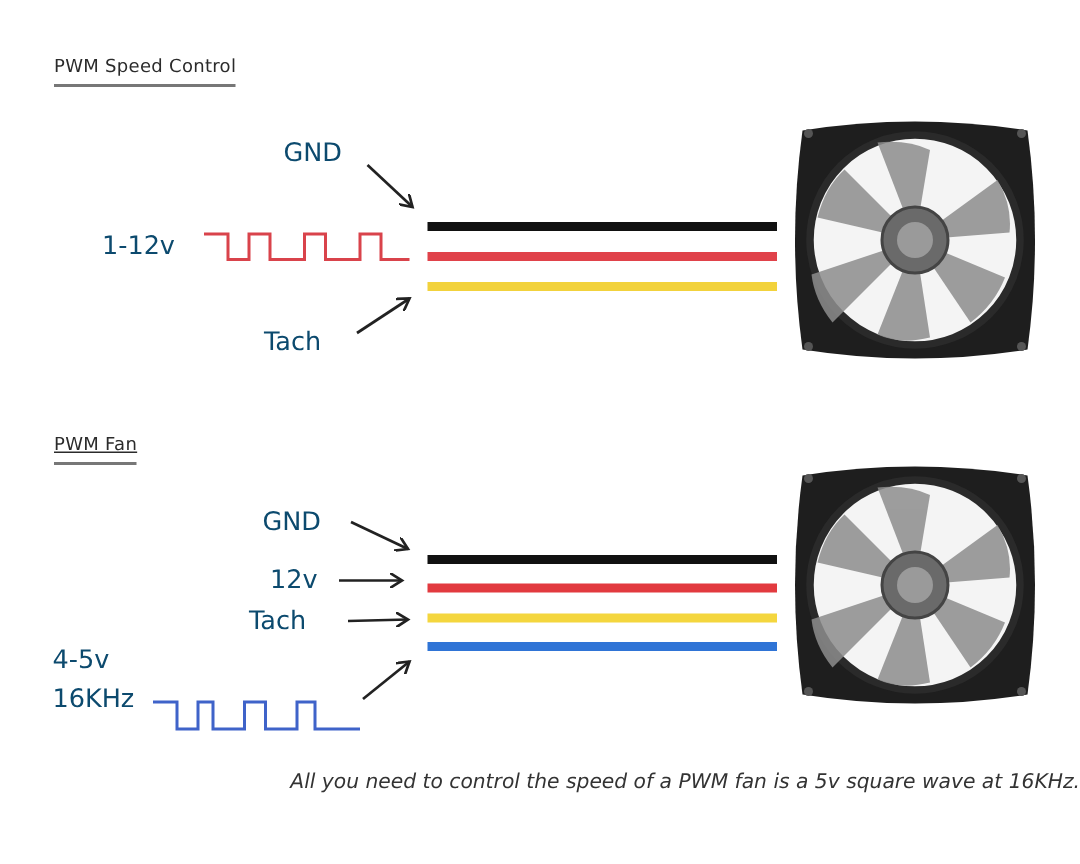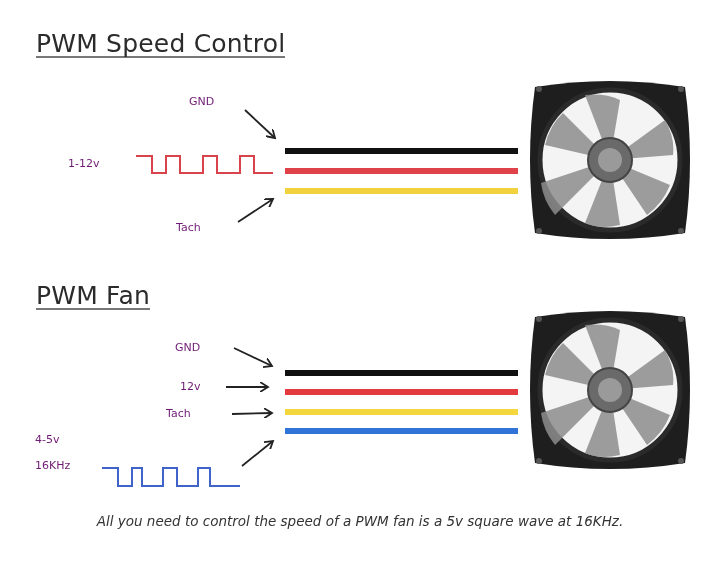--- a/index.html
+++ b/index.html
@@ -1,22 +1,22 @@
 <!DOCTYPE html>
 <html><head>
 <meta charset="utf-8">
 <style>
   html, body { margin:0; padding:0; background:#ffffff; }
   body { width:720px; height:576px; position:relative; overflow:hidden;
          font-family:"DejaVu Sans", sans-serif; color:#2a2a2a; }
   .abs { position:absolute; }
-  .heading { font-size:25px; color:#2b2b2b; letter-spacing:0.2px;
+  .heading { font-size:12px; color:#2b2b2b; letter-spacing:0.2px;
              border-bottom:2px solid #777; padding-bottom:1px; line-height:22px; }
-  .label { font-size:11px; color:#701a75; line-height:20px; }
-  .caption { font-size:13.5px; font-style:italic; color:#333; left:0; width:720px; text-align:center; }
+  .label { font-size:17px; color:#0c4a6e; line-height:20px; }
+  .caption { font-size:13.5px; font-style:italic; color:#333; left:0; width:720px; text-align:right; }
   .wire { height:6px; left:285px; width:233px; }
   svg { position:absolute; overflow:visible; }
 </style>
 </head>
 <body>
 
 <div class="abs heading" style="left:36px;top:33px;">PWM Speed Control</div>
 
 <div class="abs label" style="left:189px;top:92px;">GND</div>
 <div class="abs label" style="left:68px;top:154px;">1-12v</div>
@@ -59,21 +59,21 @@
     <path d="M85,85 L20,70 Q25,50 38,38 Z"></path>
   </g>
   <circle cx="85" cy="85" r="22" fill="#6a6a6a" stroke="#444" stroke-width="2"></circle>
   <circle cx="85" cy="85" r="12" fill="#9a9a9a"></circle>
   <circle cx="14" cy="14" r="3" fill="#555"></circle>
     <circle cx="156" cy="14" r="3" fill="#555"></circle>
   <circle cx="14" cy="156" r="3" fill="#555"></circle>
     <circle cx="156" cy="156" r="3" fill="#555"></circle>
 </svg>
 
-<div class="abs heading" style="left:36px;top:285px;">PWM Fan</div>
+<div class="abs heading" style="left:36px;top:285px;text-decoration:underline;">PWM Fan</div>
 
 <div class="abs label" style="left:175px;top:338px;">GND</div>
 <div class="abs label" style="left:180px;top:377px;">12v</div>
 <div class="abs label" style="left:166px;top:404px;">Tach</div>
 <div class="abs label" style="left:35px;top:430px;">4-5v</div>
 <div class="abs label" style="left:35px;top:456px;">16KHz</div>
 
 <div class="abs wire" style="top: 370px; background: rgb(17, 17, 17);" id="w20"></div>
 <div class="abs wire" style="top: 389px; background: rgb(226, 58, 63);" id="w21"></div>
 <div class="abs wire" style="top: 409px; background: rgb(244, 214, 62);" id="w22"></div>

